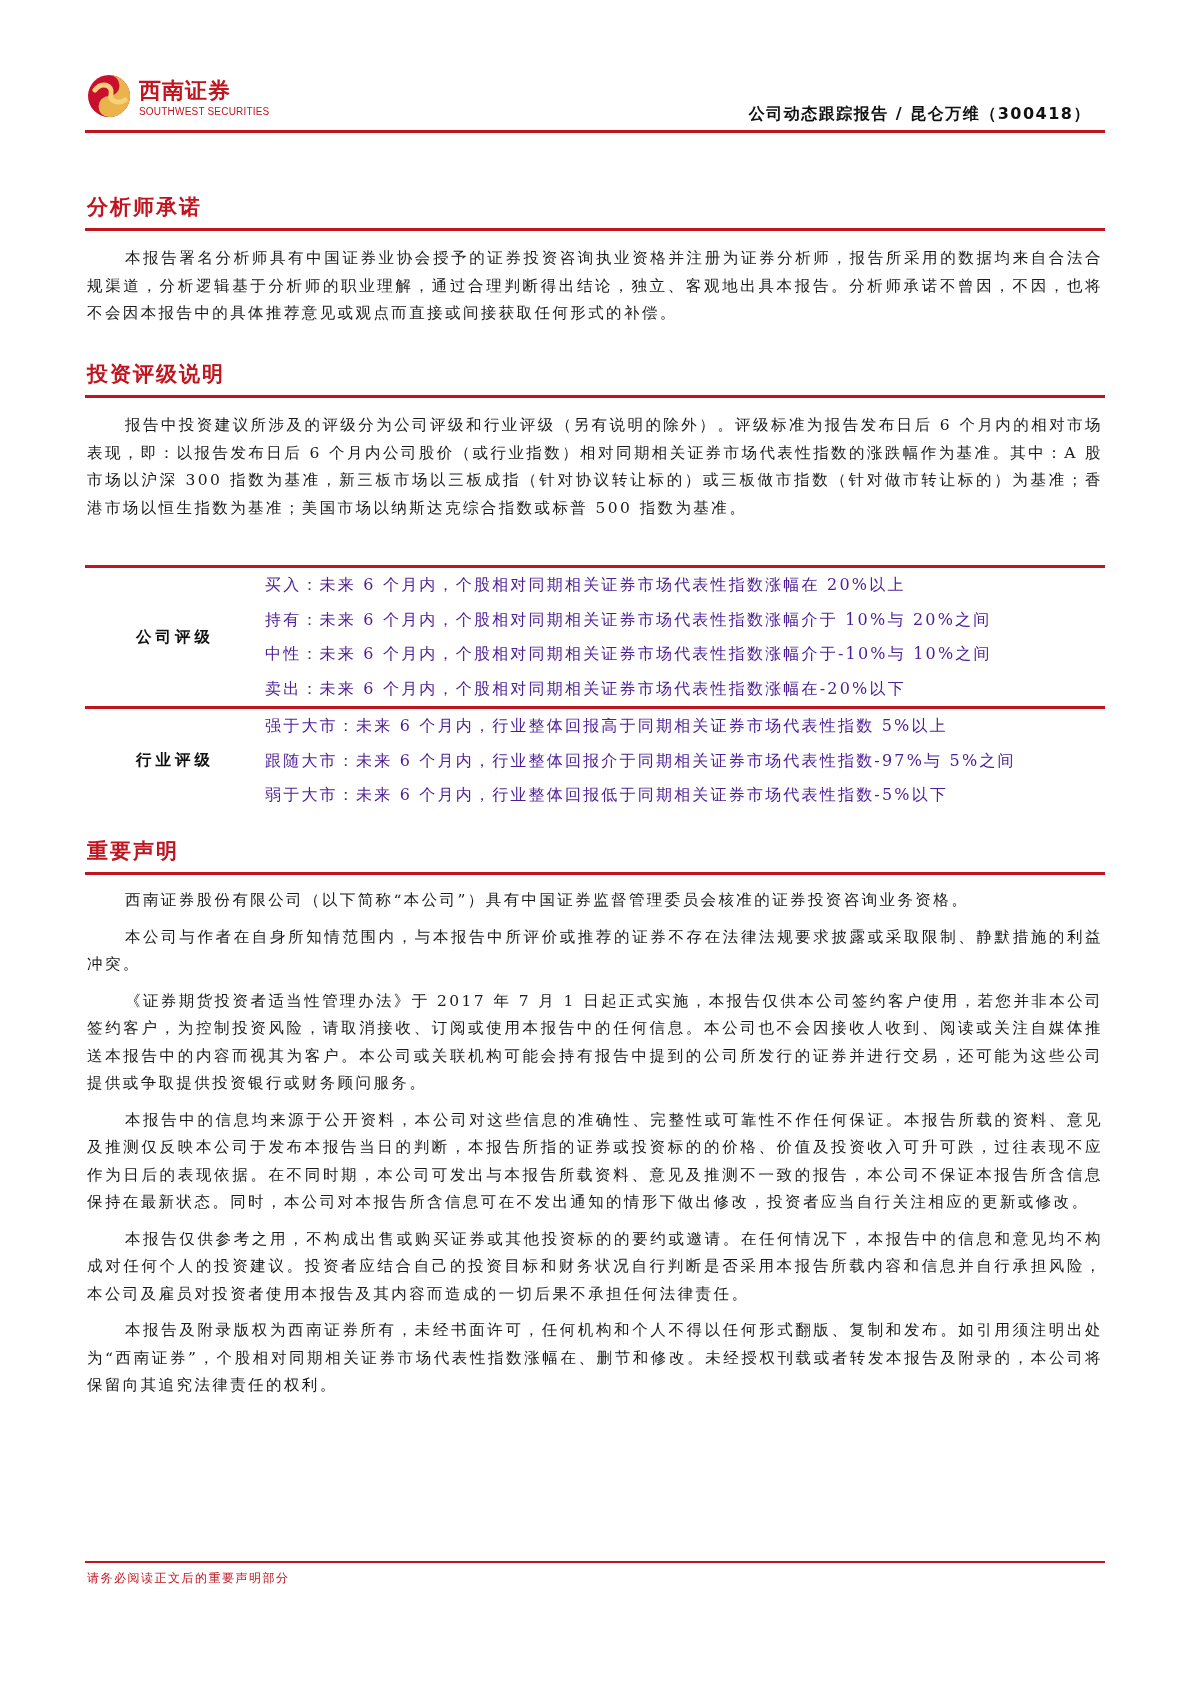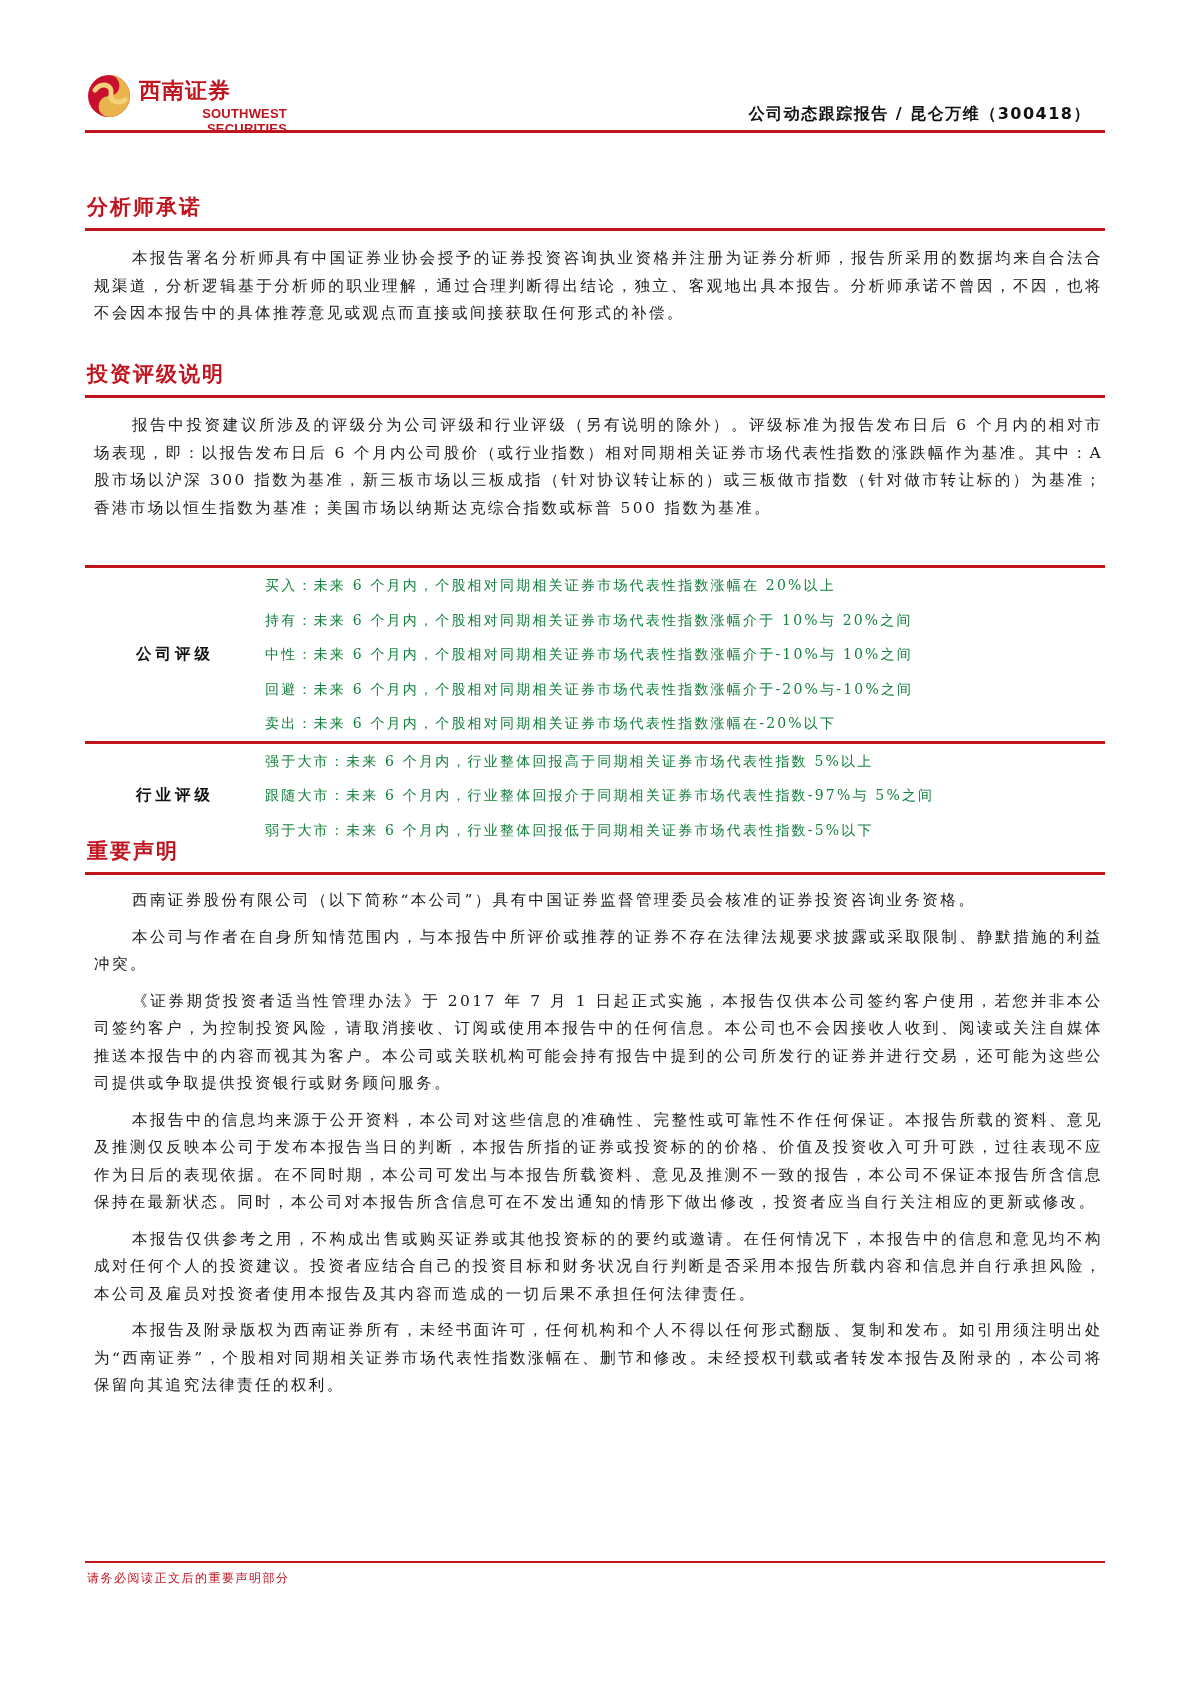--- a/index.html
+++ b/index.html
@@ -15,59 +15,58 @@
     .header { position: absolute; left: 85px; top: 72px; width: 1020px; height: 62px; }
     .logo { position: absolute; left: 2px; top: 0; width: 200px; height: 52px; text-align: right; }
     .logo-mark { position: absolute; left: 0; top: 2px; width: 44px; height: 44px; }
     .logo-cn {
       position: absolute; left: 52px; top: 4px;
       font-family: "DejaVu Serif", serif; font-weight: bold;
       font-size: 22px; color: #c0141f; letter-spacing: 1px;
     }
     .logo-en {
       position: absolute; left: 52px; top: 34px;
-      font-family: "Liberation Sans", sans-serif; font-weight: bold;
-      font-size: 13px; color: #c0141f; letter-spacing: 0.2px;
+      font-family: "Liberation Sans", sans-serif; font-weight: normal;
+      font-size: 10px; color: #c0141f; letter-spacing: 0.2px;
     }
     .report-title {
       position: absolute; right: 14px; top: 32px;
       font-family: "DejaVu Sans", sans-serif; font-weight: bold;
       font-size: 16px; color: #111; letter-spacing: 1.5px;
     }
     .header-rule { position: absolute; left: 0; top: 58px; width: 1020px; height: 3px; background: #c0141f; }
 
     
     .section { position: absolute; left: 85px; width: 1020px; }
     .section-title {
       font-family: "DejaVu Serif", serif; font-weight: bold;
       font-size: 21px; color: #c0141f; letter-spacing: 2px;
       height: 34px; line-height: 34px; padding-left: 2px;
     }
     .section-rule { width: 1020px; height: 3px; background: #c0141f; margin-top: 4px; }
     .para {
       font-size: 15.5px; line-height: 27.5px; letter-spacing: 2.4px;
       text-indent: 38px; text-align: justify; color: #1a1a1a;
       padding: 0 2px;
-      margin-left: 7px;
     }
     .para + .para { margin-top: 9px; }
 
     
     .rating-table { position: absolute; left: 85px; top: 565px; width: 1020px; }
     .rt-rule { width: 1020px; height: 3px; background: #c0141f; }
     .rt-group { display: flex; position: relative; }
     .rt-label {
       width: 180px; display: flex; align-items: center; justify-content: center;
       font-family: Liberation Mono, monospace; font-weight: bold; font-size: 15.5px;
       letter-spacing: 4px; color: #111;
     }
     .rt-rows { flex: 1; padding-left: 0; }
     .rt-row {
-      height: 34.5px; line-height: 34.5px; font-size: 14px; letter-spacing: 2.2px;
-      color: #15803d; white-space: nowrap; padding-left: 0;
+      height: 34.5px; line-height: 34.5px; font-size: 16px; letter-spacing: 2.2px;
+      color: #4c1d95; white-space: nowrap; padding-left: 0;
     }
 
     
     .footer-rule { position: absolute; left: 85px; top: 1561px; width: 1020px; height: 2px; background: #c0141f; }
     .footer-text {
       position: absolute; left: 87px; top: 1570px;
       font-size: 12px; color: #c0141f; letter-spacing: 1.5px;
       font-family: "DejaVu Serif", serif;
     }
   </style>
@@ -105,21 +104,20 @@
 </div>
 
 <div class="rating-table">
   <div class="rt-rule"></div>
   <div class="rt-group">
     <div class="rt-label">公司评级</div>
     <div class="rt-rows">
       <div class="rt-row">买入：未来 6 个月内，个股相对同期相关证券市场代表性指数涨幅在 20%以上</div>
       <div class="rt-row">持有：未来 6 个月内，个股相对同期相关证券市场代表性指数涨幅介于 10%与 20%之间</div>
       <div class="rt-row">中性：未来 6 个月内，个股相对同期相关证券市场代表性指数涨幅介于-10%与 10%之间</div>
-      <div class="rt-row">回避：未来 6 个月内，个股相对同期相关证券市场代表性指数涨幅介于-20%与-10%之间</div>
       <div class="rt-row">卖出：未来 6 个月内，个股相对同期相关证券市场代表性指数涨幅在-20%以下</div>
     </div>
   </div>
   <div class="rt-rule"></div>
   <div class="rt-group">
     <div class="rt-label">行业评级</div>
     <div class="rt-rows">
       <div class="rt-row">强于大市：未来 6 个月内，行业整体回报高于同期相关证券市场代表性指数 5%以上</div>
       <div class="rt-row">跟随大市：未来 6 个月内，行业整体回报介于同期相关证券市场代表性指数-97%与 5%之间</div>
       <div class="rt-row">弱于大市：未来 6 个月内，行业整体回报低于同期相关证券市场代表性指数-5%以下</div>

